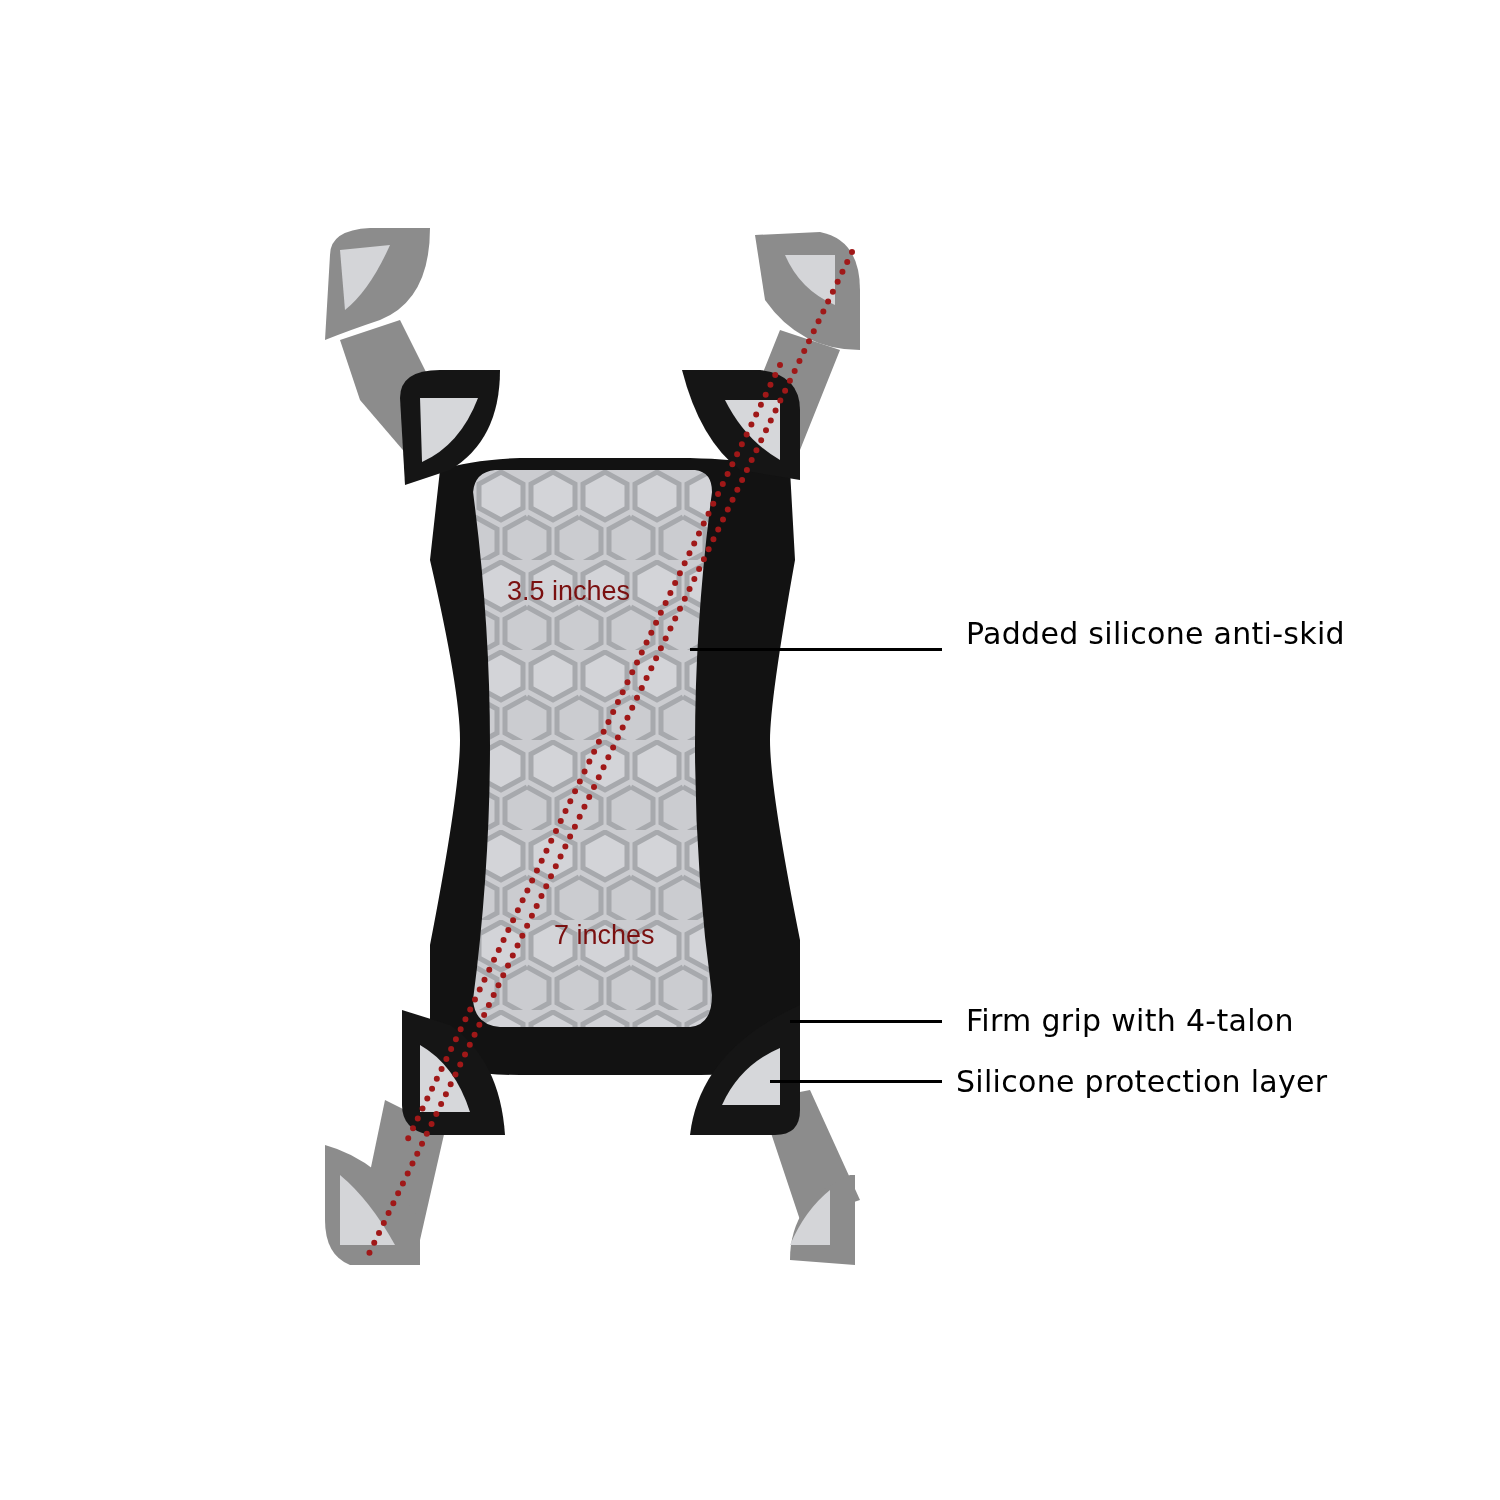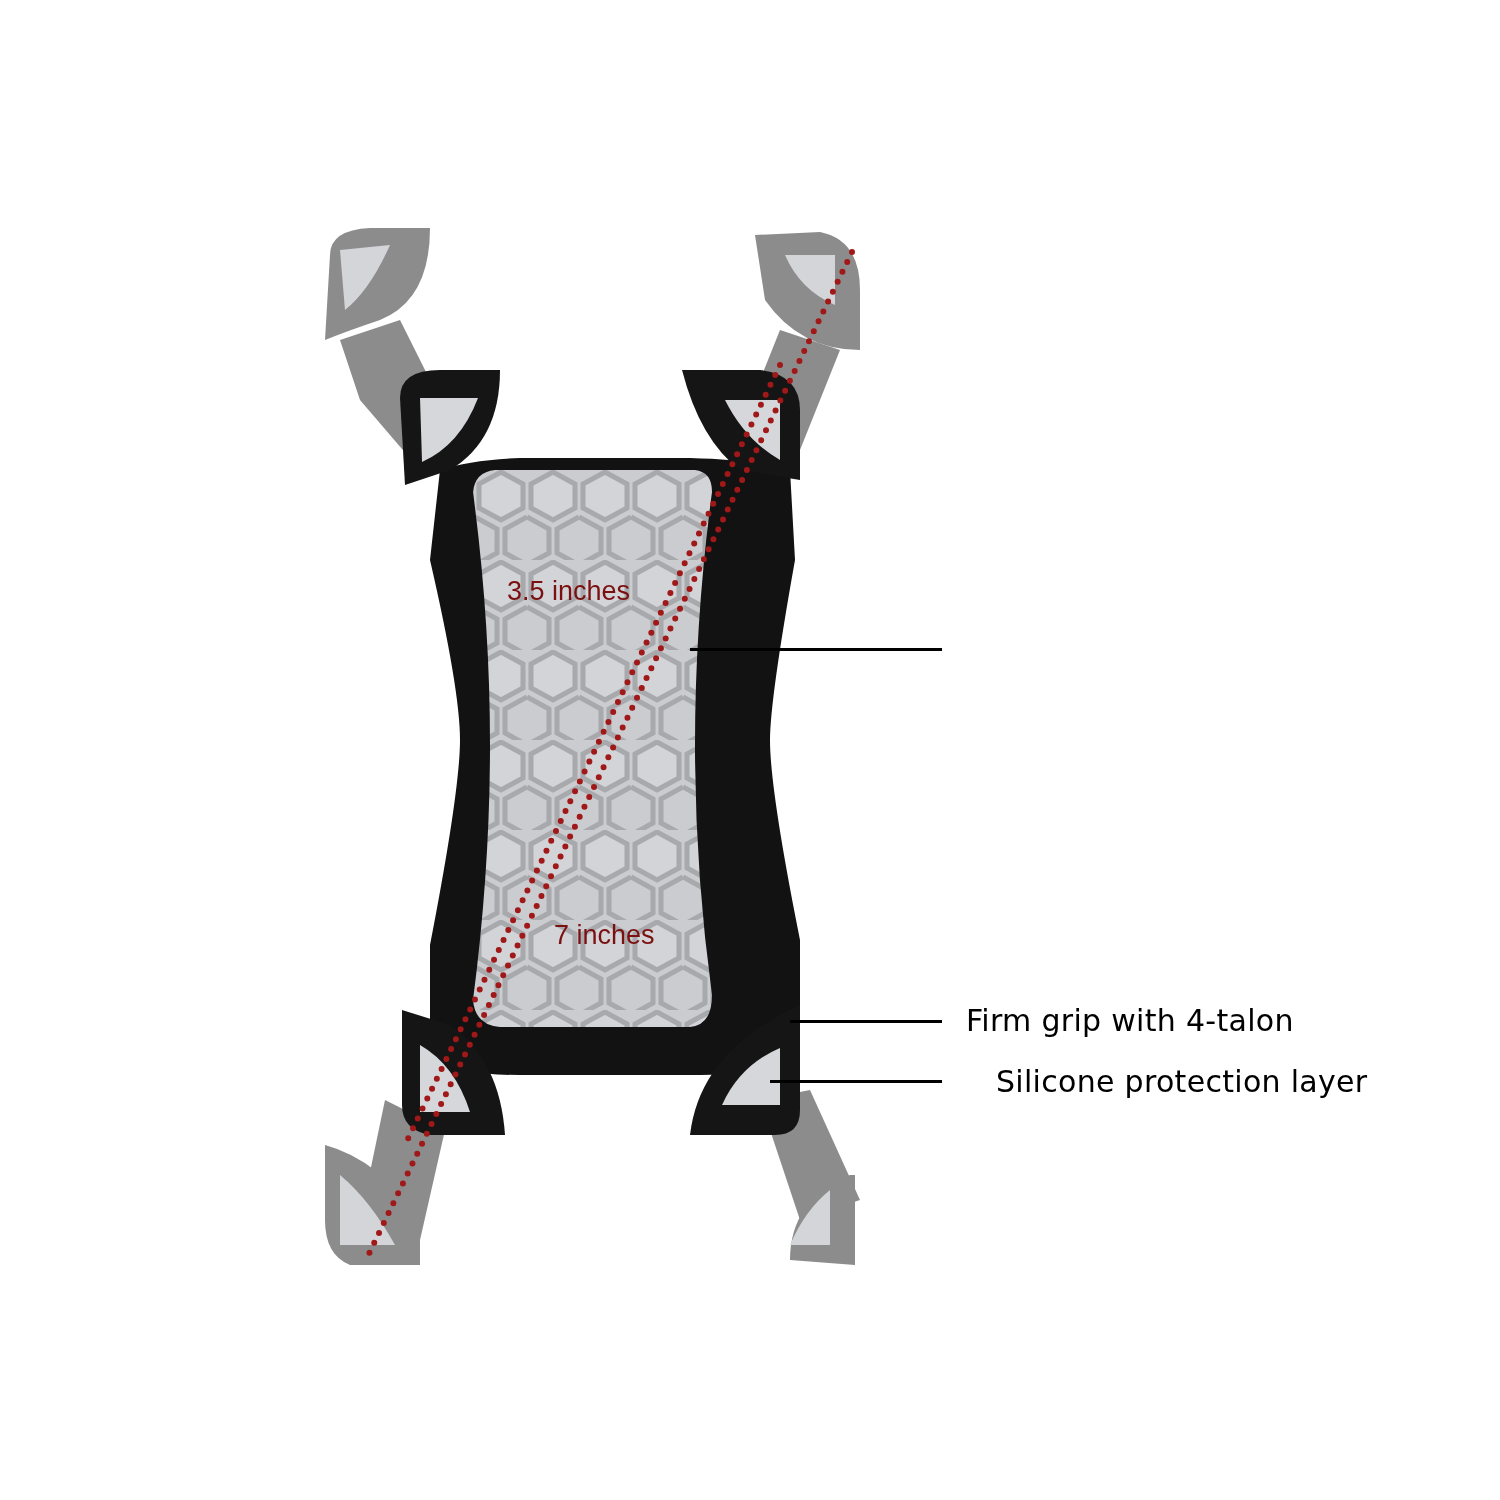--- a/index.html
+++ b/index.html
@@ -62,19 +62,20 @@
     <line x1="852" y1="252" x2="365" y2="1262"></line>
     <line x1="780" y1="365" x2="405" y2="1145"></line>
   </g>
 </svg>
 
 <div class="dim" style="left:507px;top:532px;margin-top:44px;">3.5 inches</div>
 <div class="dim" style="left:554px;top:920px;text-align:center;">7 inches</div>
 
 <div class="leader" style="left:690px;top:648px;width:252px;"></div>
 <div class="callout-text" style="left:966px;top:612px;">
+  <div>Padded silicone anti-skid</div>
 </div>
 
 <div class="leader" style="left:790px;top:1020px;width:152px;"></div>
 <div class="callout-text" style="left:966px;top:999px;">Firm grip with 4-talon</div>
 
 <div class="leader" style="left:770px;top:1080px;width:172px;"></div>
-<div class="callout-text" style="left:996px;top:1060px;">Silicone protection layer</div>
+<div class="callout-text" style="left:956px;top:1060px;">Silicone protection layer</div>
 
 </body></html>

